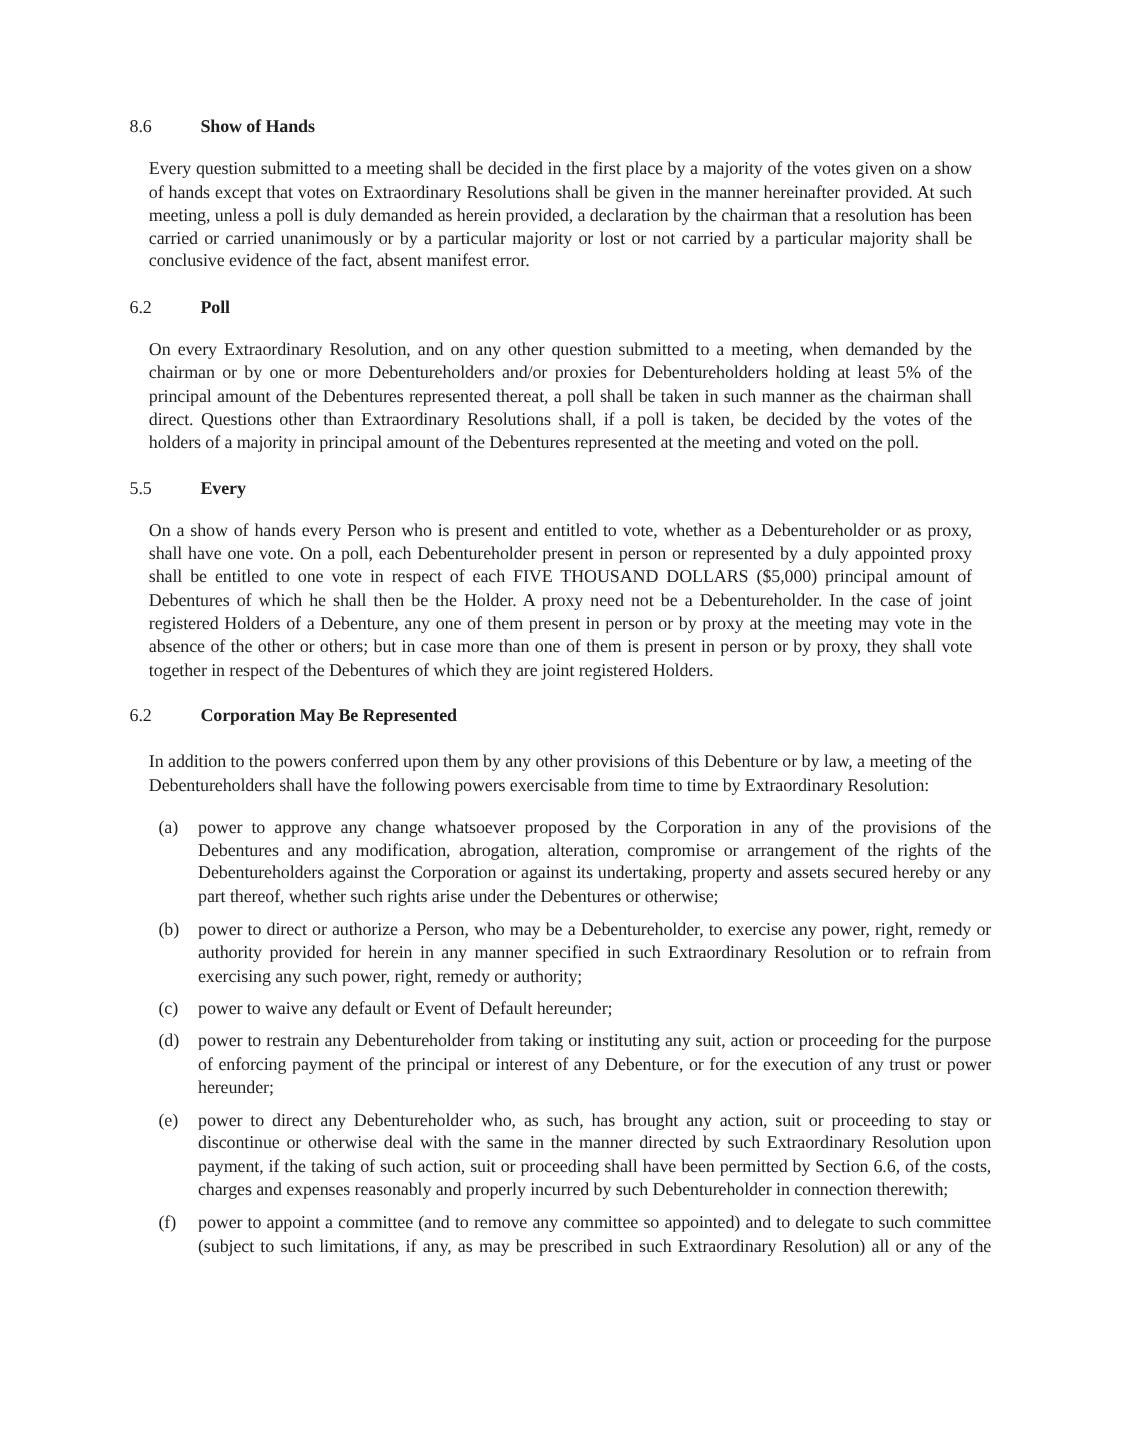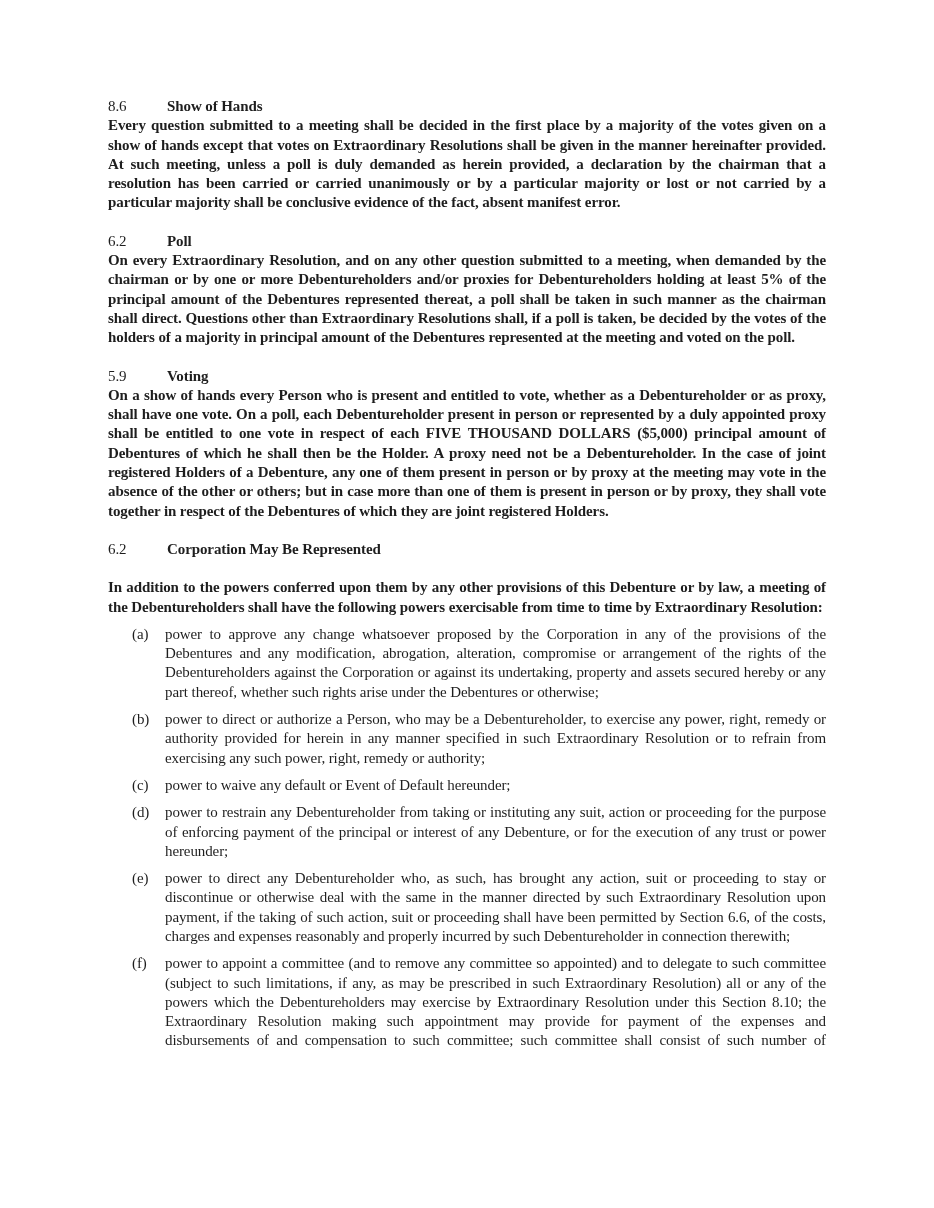--- a/index.html
+++ b/index.html
@@ -33,23 +33,22 @@
   }
   .sec-num {
     display: inline-block;
     width: 59px;
     font-weight: normal;
   }
   .sec-title {
     font-weight: bold;
   }
   .sec-body {
-    margin: 0;
+    margin: 16px;
     text-align: justify;
-    font-weight: bold;
   }
   .sub-list {
     margin: 0;
     padding: 0;
     list-style: none;
   }
   .list-item {
     position: relative;
     margin-top: 8px;
     padding-left: 57px;
@@ -84,21 +83,21 @@
 
     <section class="doc-section">
       <div class="sec-heading">
         <span class="sec-num">6.2</span><span class="sec-title">Poll</span>
       </div>
       <p class="sec-body">On every Extraordinary Resolution, and on any other question submitted to a meeting, when demanded by the chairman or by one or more Debentureholders and/or proxies for Debentureholders holding at least 5% of the principal amount of the Debentures represented thereat, a poll shall be taken in such manner as the chairman shall direct.  Questions other than Extraordinary Resolutions shall, if a poll is taken, be decided by the votes of the holders of a majority in principal amount of the Debentures represented at the meeting and voted on the poll.</p>
     </section>
 
     <section class="doc-section">
       <div class="sec-heading">
-        <span class="sec-num">5.9</span><span class="sec-title">Voting</span>
+        <span class="sec-num">5.5</span><span class="sec-title">Every</span>
       </div>
       <p class="sec-body">On a show of hands every Person who is present and entitled to vote, whether as a Debentureholder or as proxy, shall have one vote.  On a poll, each Debentureholder present in person or represented by a duly appointed proxy shall be entitled to one vote in respect of each FIVE THOUSAND DOLLARS ($5,000) principal amount of Debentures of which he shall then be the Holder. A proxy need not be a Debentureholder. In the case of joint registered Holders of a Debenture, any one of them present in person or by proxy at the meeting may vote in the absence of the other or others; but in case more than one of them is present in person or by proxy, they shall vote together in respect of the Debentures of which they are joint registered Holders.</p>
     </section>
 
     <section class="doc-section">
       <div class="sec-heading">
         <span class="sec-num">6.2</span><span class="sec-title">Corporation May Be Represented</span>
       </div>
     </section>
 

